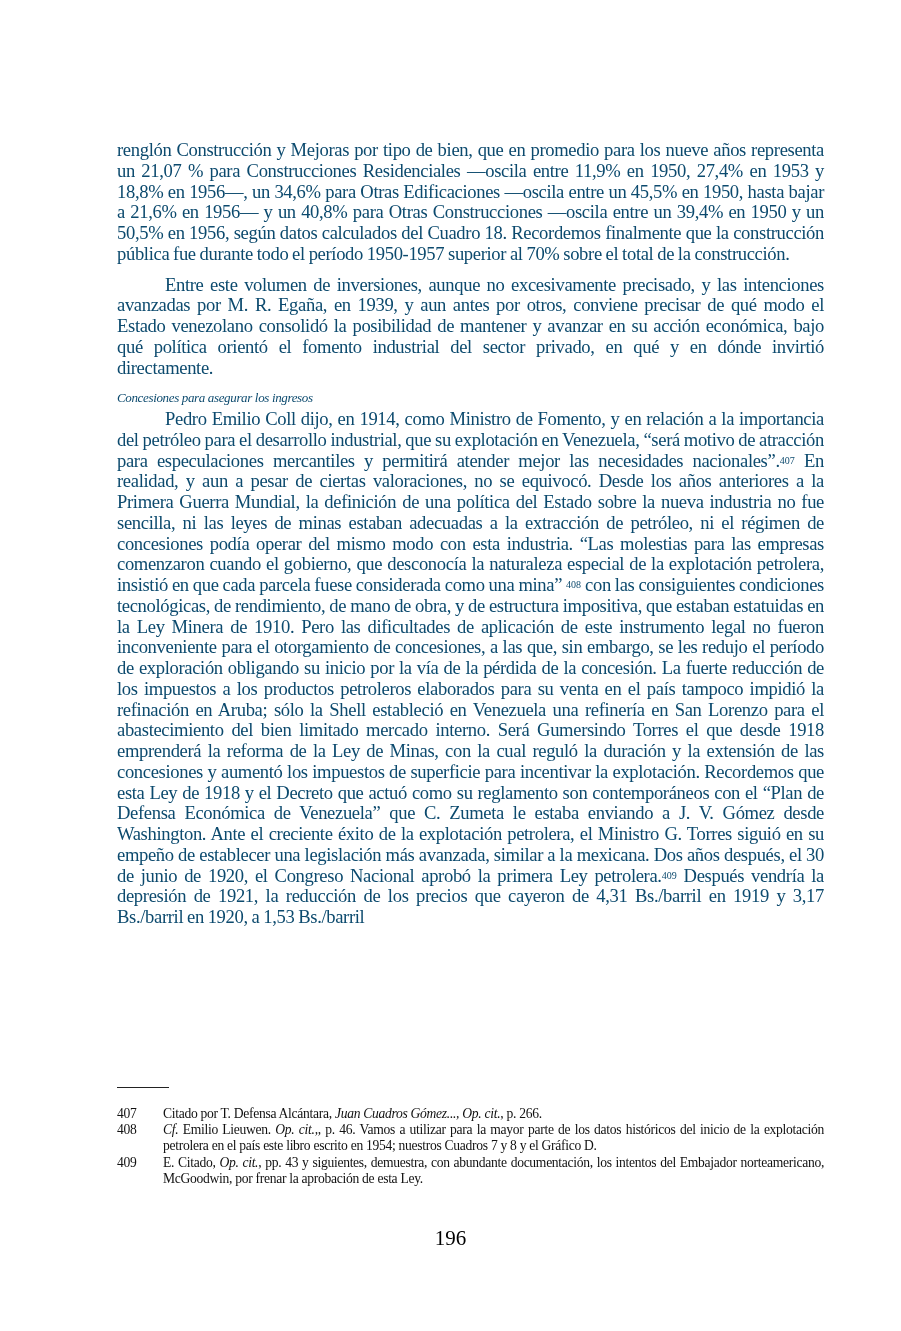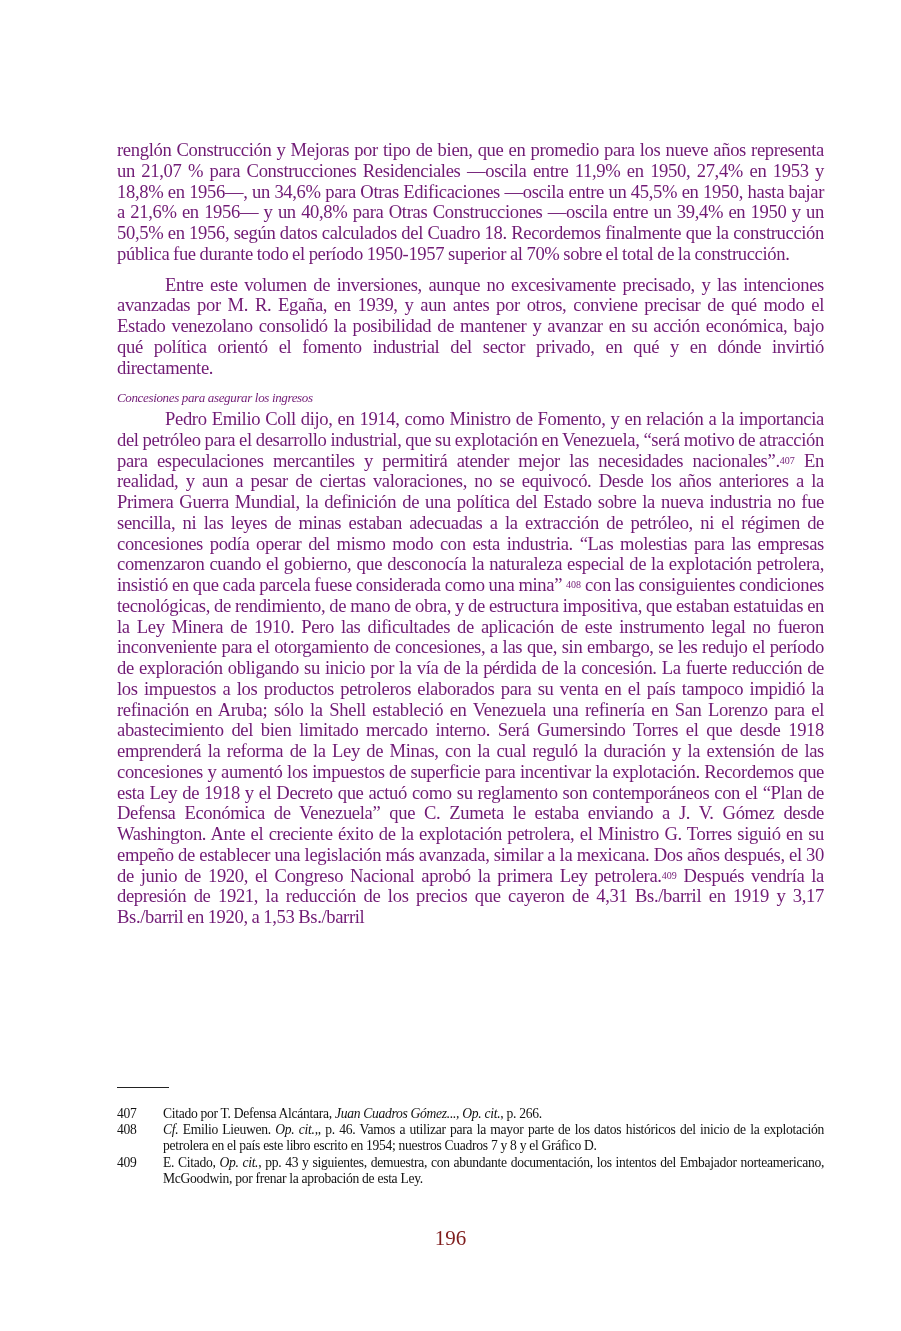--- a/index.html
+++ b/index.html
@@ -1,20 +1,20 @@
 <!DOCTYPE html>
 <html><head>
   <meta charset="utf-8">
   <style>
     html, body { margin: 0; padding: 0; background: #ffffff; }
     body { width: 901px; height: 1331px; position: relative; overflow: hidden; }
     .page {
       position: absolute; left: 117px; top: 140px; width: 707px;
       font-family: "Liberation Serif", "DejaVu Serif", serif;
-      color: #701a75;
+      color: #0c4a6e;
     }
     .body-text {
       font-size: 18.6px; line-height: 20.75px;
       text-align: justify; text-align-last: left;
       letter-spacing: -0.35px; word-spacing: -0.5px;
       margin: 0;
     }
     .para { margin: 0 0 10px 0; }
     .indent { text-indent: 48px; }
     .section-heading {
@@ -33,21 +33,21 @@
       letter-spacing: -0.3px;
     }
     .fn { display: flex; margin: 0; }
     .fn-num { width: 46px; flex: 0 0 46px; }
     .fn-text { flex: 1; text-align: justify; text-align-last: left; }
     .fn-text i { font-style: italic; }
     .page-number {
       position: absolute; left: 0; width: 901px; top: 1226px;
       text-align: center;
       font-family: "Liberation Serif", "DejaVu Serif", serif;
-      font-size: 21px; color: #7f1d1d;
+      font-size: 21px; color: #000000;
     }
   </style>
 </head>
 <body>
 
 <div class="page">
   <p class="body-text para">renglón Construcción y Mejoras por tipo de bien, que en promedio para los nueve años representa un 21,07 % para Construcciones Residenciales —oscila entre 11,9% en 1950, 27,4% en 1953 y 18,8% en 1956—, un 34,6% para Otras Edificaciones —oscila entre un 45,5% en 1950, hasta bajar a 21,6% en 1956— y un 40,8% para Otras Construcciones —oscila entre un 39,4% en 1950 y un 50,5% en 1956, según datos calculados del Cuadro 18. Recordemos finalmente que la construcción pública fue durante todo el período 1950-1957 superior al 70% sobre el total de la construcción.</p>
   <p class="body-text para indent">Entre este volumen de inversiones, aunque no excesivamente precisado, y las intenciones avanzadas por M. R. Egaña, en 1939, y aun antes por otros, conviene precisar de qué modo el Estado venezolano consolidó la posibilidad de mantener y avanzar en su acción económica, bajo qué política orientó el fomento industrial del sector privado, en qué y en dónde invirtió directamente.</p>
   <p class="section-heading">Concesiones para asegurar los ingresos</p>
   <p class="body-text para indent"><span>Pedro Emilio Coll dijo, en 1914, como Ministro de Fomento, y en relación a la importancia del petróleo para el desarrollo industrial, que su explotación en Venezuela, “será motivo de atracción para especulaciones mercantiles y permitirá atender mejor las necesidades nacionales”.</span><sup class="fnref">407</sup><span> En realidad, y aun a pesar de ciertas valoraciones, no se equivocó. Desde los años anteriores a la Primera Guerra Mundial, la definición de una política del Estado sobre la nueva industria no fue sencilla, ni las leyes de minas estaban adecuadas a la extracción de petróleo, ni el régimen de concesiones podía operar del mismo modo con esta industria. “Las molestias para las empresas comenzaron cuando el gobierno, que desconocía la naturaleza especial de la explotación petrolera, insistió en que cada parcela fuese considerada como una mina” </span><sup class="fnref">408</sup><span> con las consiguientes condiciones tecnológicas, de rendimiento, de mano de obra, y de estructura impositiva, que estaban estatuidas en la Ley Minera de 1910. Pero las dificultades de aplicación de este instrumento legal no fueron inconveniente para el otorgamiento de concesiones, a las que, sin embargo, se les redujo el período de exploración obligando su inicio por la vía de la pérdida de la concesión. La fuerte reducción de los impuestos a los productos petroleros elaborados para su venta en el país tampoco impidió la refinación en Aruba; sólo la Shell estableció en Venezuela una refinería en San Lorenzo para el abastecimiento del bien limitado mercado interno. Será Gumersindo Torres el que desde 1918 emprenderá la reforma de la Ley de Minas, con la cual reguló la duración y la extensión de las concesiones y aumentó los impuestos de superficie para incentivar la explotación. Recordemos que esta Ley de 1918 y el Decreto que actuó como su reglamento son contemporáneos con el “Plan de Defensa Económica de Venezuela” que C. Zumeta le estaba enviando a J. V. Gómez desde Washington. Ante el creciente éxito de la explotación petrolera, el Ministro G. Torres siguió en su empeño de establecer una legislación más avanzada, similar a la mexicana. Dos años después, el 30 de junio de 1920, el Congreso Nacional aprobó la primera Ley petrolera.</span><sup class="fnref">409</sup><span> Después vendría la depresión de 1921, la reducción de los precios que cayeron de 4,31 Bs./barril en 1919 y 3,17 Bs./barril en 1920, a 1,53 Bs./barril</span></p>

